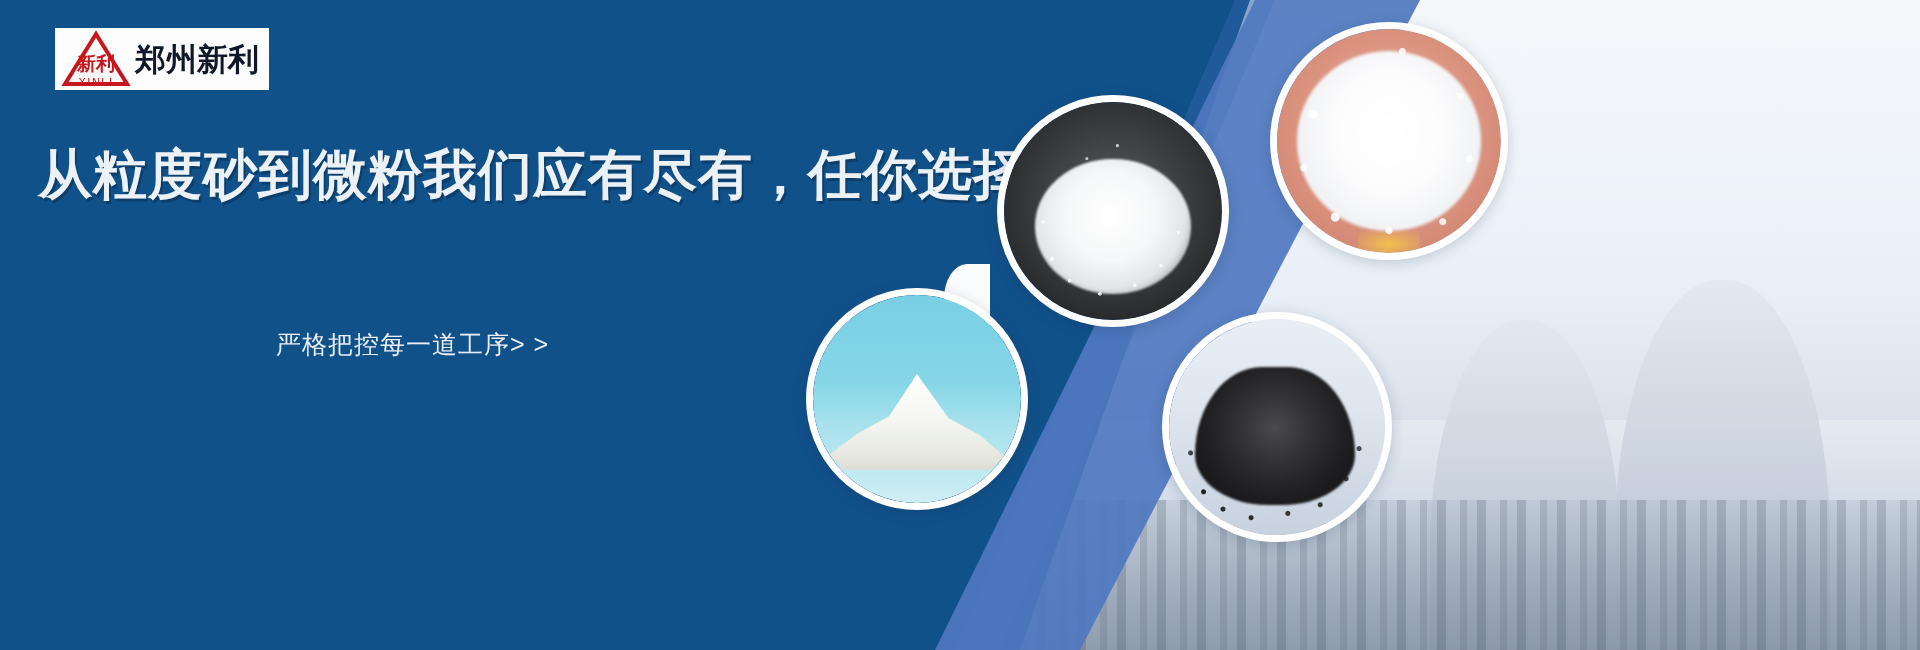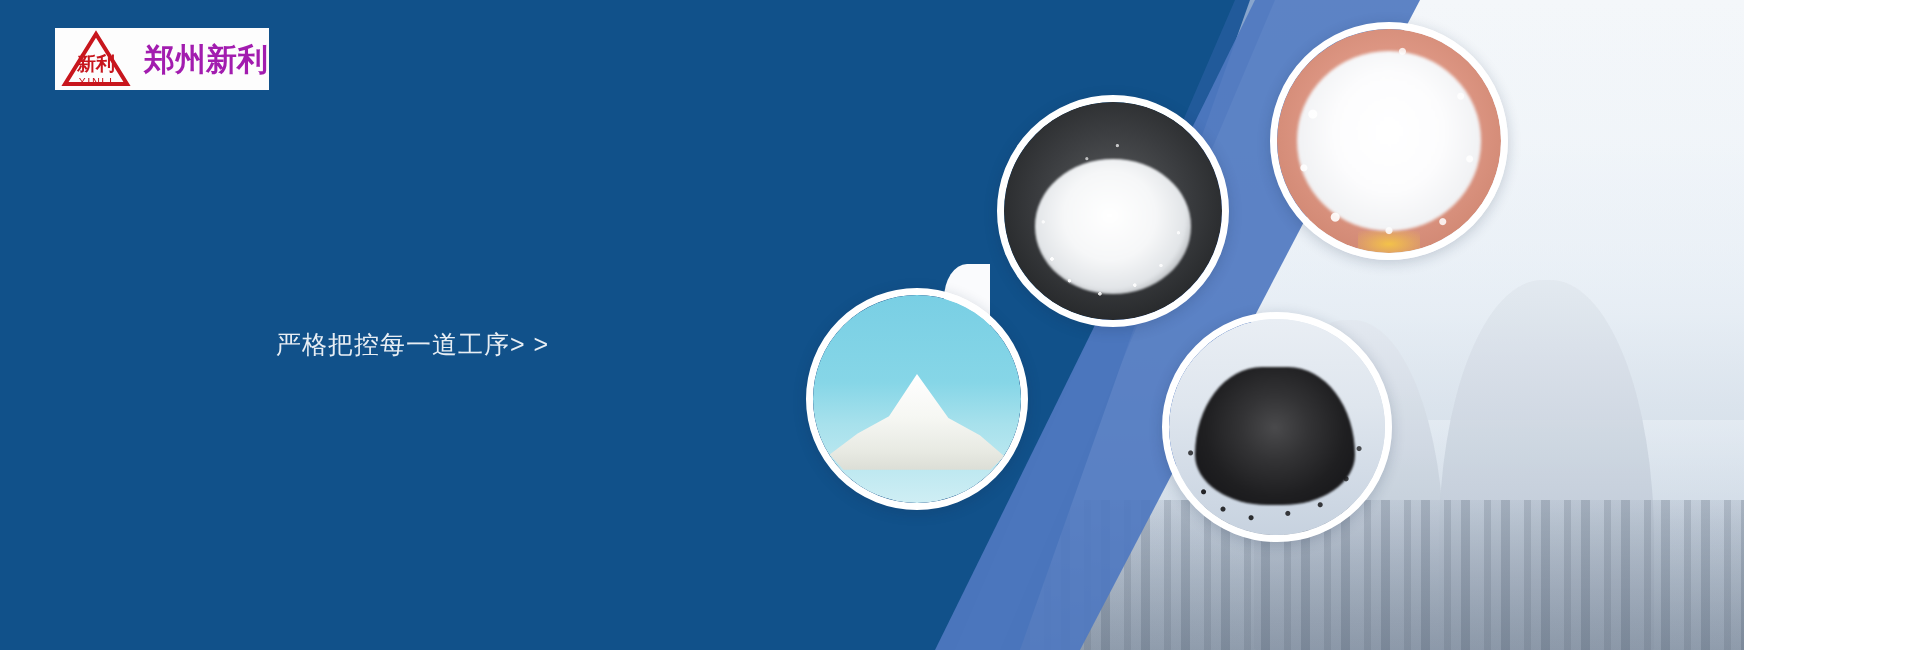--- a/index.html
+++ b/index.html
@@ -6,21 +6,21 @@
     margin: 0;
     padding: 0;
     background: #ffffff;
   }
   body {
     font-family: "Liberation Sans", "DejaVu Sans", sans-serif;
   }
 
   #banner {
     position: relative;
-    width: 1744px;
+    width: 1920px;
     height: 650px;
     overflow: hidden;
     background: #11518a;
   }
 
   
 
   .bg-base {
     position: absolute;
     inset: 0;
@@ -98,26 +98,26 @@
     box-sizing: border-box;
   }
   .logo-mark {
     position: relative;
     width: 70px;
     height: 58px;
     flex: 0 0 70px;
   }
   .logo-mark svg { display: block; }
   .logo-cn {
-    color: #a21caf;
+    color: #0f172a;
     font-size: 31px;
     font-weight: 700;
     letter-spacing: 0px;
     line-height: 1;
-    margin-left: 13px;
+    margin-left: 4px;
     white-space: nowrap;
     font-family: "Liberation Sans", "DejaVu Sans", sans-serif;
   }
 
   
   .headline {
     position: absolute;
     left: 38px;
     top: 146px;
     font-size: 54px;
@@ -299,20 +299,21 @@
     <div class="logo-mark">
       <svg width="70" height="58" viewBox="0 0 70 58" aria-hidden="true">
         <polygon points="35,4 66,54 4,54" fill="none" stroke="#c8161d" stroke-width="4"></polygon>
         <text x="35" y="40" text-anchor="middle" font-family="Liberation Sans, DejaVu Sans, sans-serif" font-size="19" font-weight="700" fill="#c8161d">新利</text>
         <text x="35" y="56" text-anchor="middle" font-family="Liberation Sans, DejaVu Sans, sans-serif" font-size="11" letter-spacing="1.5" fill="#c8161d">XINLI</text>
       </svg>
     </div>
     <div class="logo-cn">郑州新利</div>
   </div>
 
+  <div class="headline">从粒度砂到微粉我们应有尽有，任你选择</div>
 
 
   <div class="cta">严格把控每一道工序&gt; &gt;</div>
 
   <div class="blob-white"></div>
 
   <div class="circle" id="circle-white-grit">
     <div class="inner">
       <div class="heap"></div>
       <div class="speck"></div>

